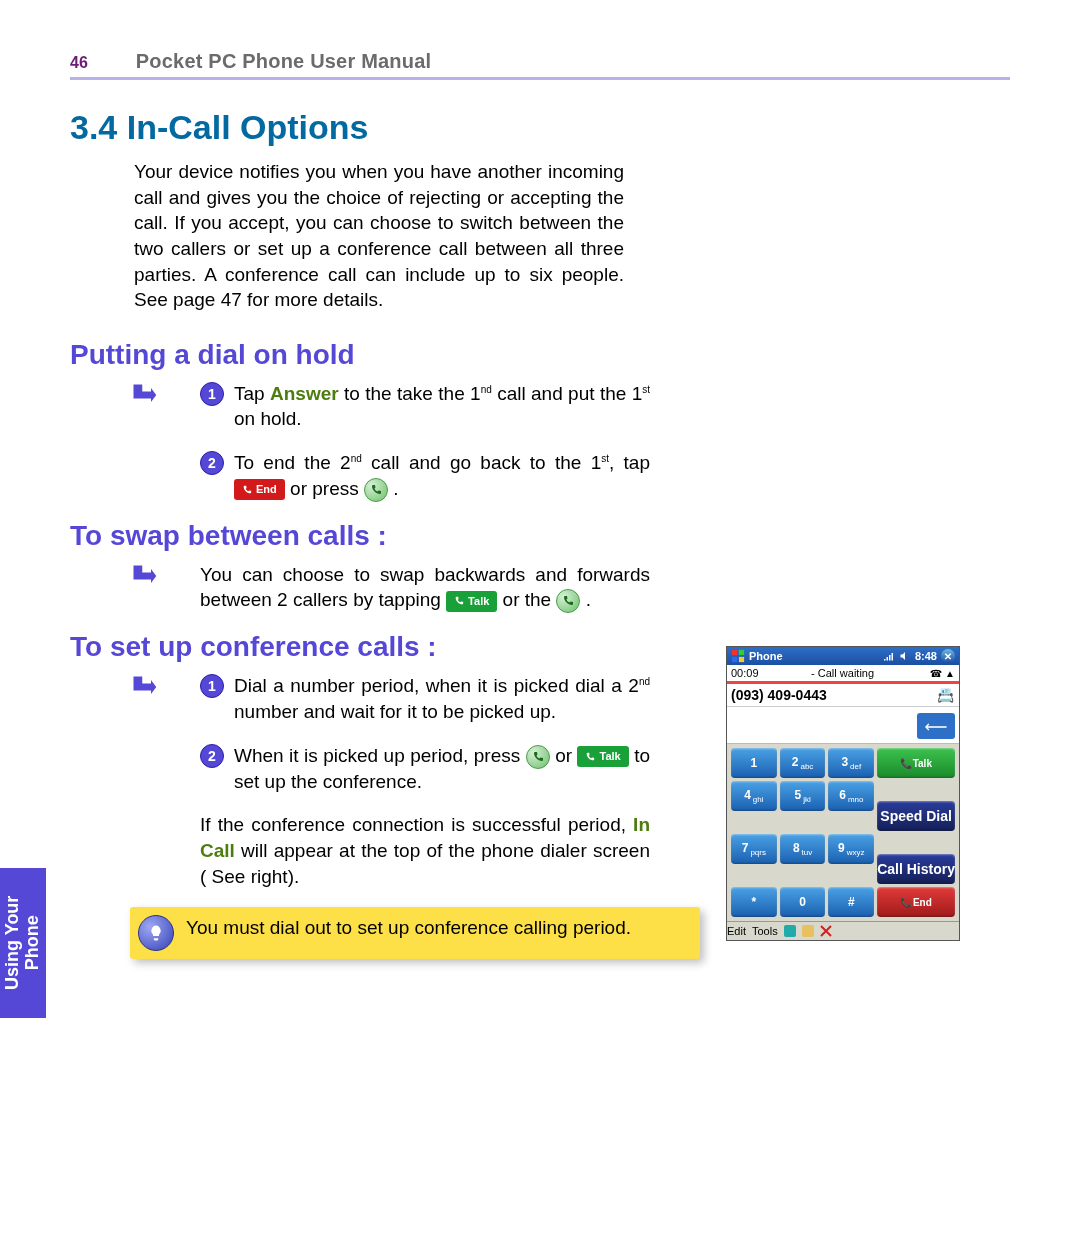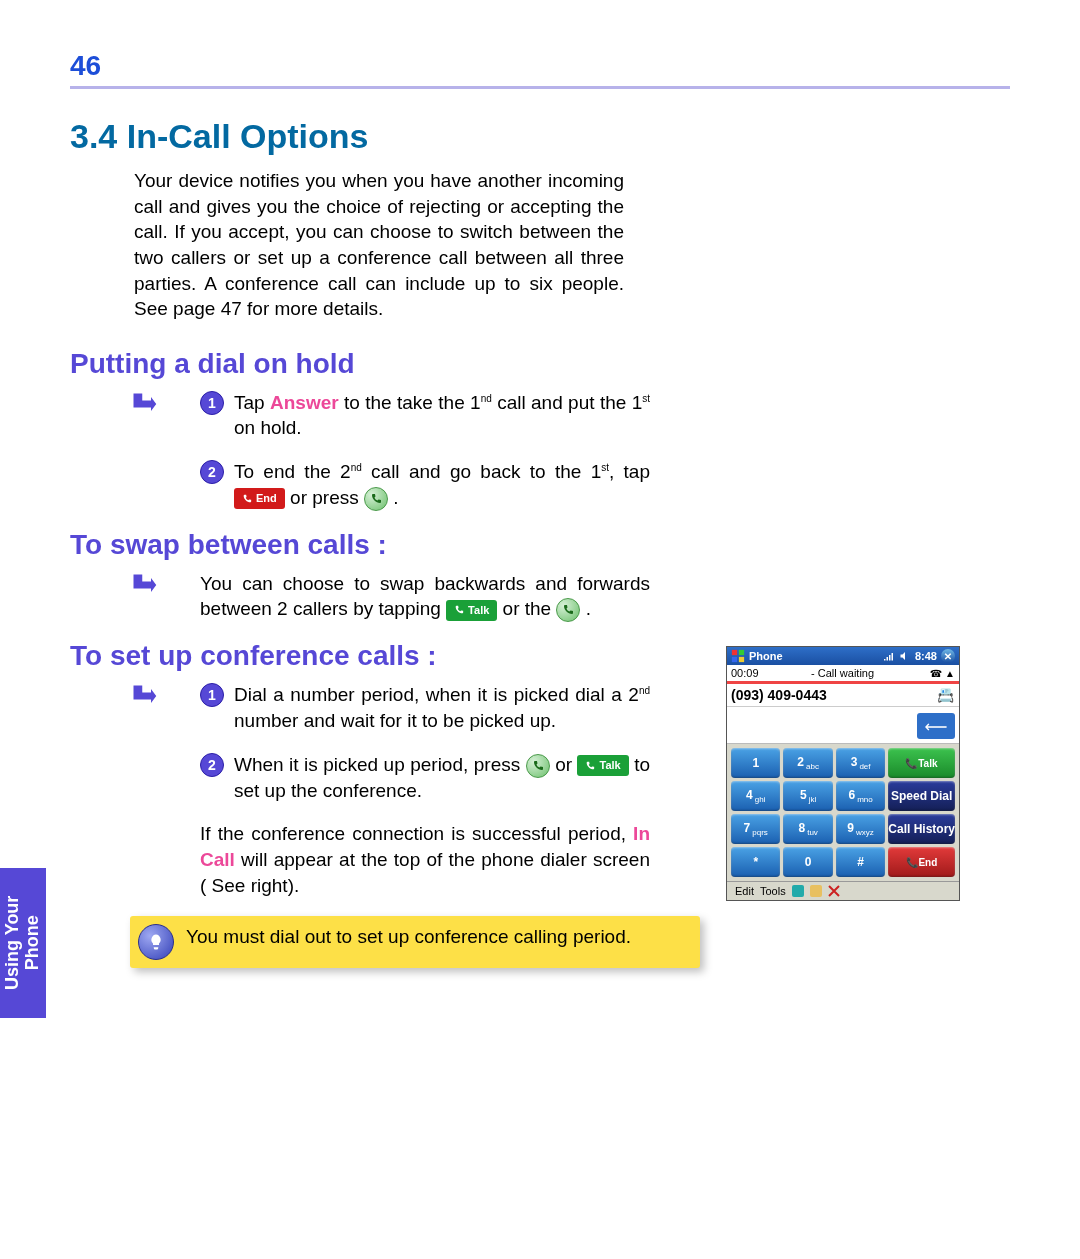--- a/index.html
+++ b/index.html
@@ -18,23 +18,23 @@
     box-sizing: border-box;
   }
   .header-line {
     display: flex;
     align-items: baseline;
     padding-bottom: 4px;
     border-bottom: 3px solid #b7b2ea;
     margin-bottom: 28px;
   }
   .page-number {
-    color: #1d4ed8;
-    font-weight: bold;
-    font-size: 28px;
+    color: #701a75;
+    font-weight: bold;
+    font-size: 16px;
     margin-right: 48px;
   }
   .running-title {
     color: #6b6b6b;
     font-weight: bold;
     font-size: 20px;
     letter-spacing: 0.2px;
   }
   h1.section-title {
     color: #0369a1;
@@ -120,21 +120,21 @@
     height: 22px;
     border-radius: 50%;
     background: radial-gradient(circle at 30% 30%, #d6f0d6, #6cc06c);
     border: 1px solid #4a9a4a;
     align-items: center;
     justify-content: center;
     vertical-align: middle;
   }
   .phone-icon-circle svg { width: 12px; height: 12px; }
   .accent-link {
-    color: #ec4899;
+    color: #4d7c0f;
     font-weight: bold;
   }
   .sup { font-size: 10px; vertical-align: super; }
   .side-tab {
     position: absolute;
     left: 0;
     top: 868px;
     width: 46px;
     height: 150px;
     background: #5648d6;
@@ -198,41 +198,42 @@
   .ss-close { width:14px;height:14px;border-radius:50%;background:linear-gradient(#6fb8e6,#1a4fa2);display:flex;align-items:center;justify-content:center;color:#fff;font-size:10px;font-weight:bold;}
   .ss-status { background:#fff;padding:2px 4px;display:flex;justify-content:space-between;align-items:center;border-bottom:3px solid #ef4444;}
   .ss-status-right span{font-size:10px;margin-left:3px;}
   .ss-number-row { background:#fff;padding:3px 4px;font-weight:bold;font-size:14px;border-bottom:1px solid #ccc;display:flex;justify-content:space-between;align-items:center;text-align:right;}
   .ss-display { background:#fff;height:36px;border-bottom:1px solid #bbb;position:relative;}
   .ss-back { position:absolute;right:4px;top:6px;width:38px;height:26px;background:#2e6fc8;border-radius:3px;display:flex;align-items:center;justify-content:center;color:#fff;font-size:16px;}
   .ss-keypad { display:grid;grid-template-columns:repeat(4,1fr);gap:3px;padding:4px;}
   .ss-key { height:30px;border-radius:4px;display:flex;align-items:center;justify-content:center;color:#fff;font-size:12px;font-weight:bold;box-shadow:inset 0 1px 2px rgba(255,255,255,0.4),inset 0 -1px 2px rgba(0,0,0,0.3);}
   .ss-key.blue{background:linear-gradient(#4aa2e5,#1a5fb0);}
   .ss-key.green{background:linear-gradient(#3cc24e,#1a8a2a);font-size:10px;}
-  .ss-key.navy{background:linear-gradient(#2a3c9c,#141f56);font-size:12px;white-space:nowrap;}
+  .ss-key.navy{background:linear-gradient(#2a3c9c,#141f56);font-size:14px;white-space:nowrap;margin-top:20px;}
   .ss-key.red{background:linear-gradient(#e23a3a,#a01a1a);font-size:10px;}
   .ss-key sub{font-size:8px;font-weight:normal;margin-left:2px;}
-  .ss-menu { display:flex;align-items:center;gap:6px;padding:3px 8px;font-size:11px;background:#d8d8cc;border-top:1px solid #999;}
+  .ss-menu { display:flex;align-items:center;gap:6px;padding:3px 0;font-size:11px;background:#d8d8cc;border-top:1px solid #999;}
   .sq{width:12px;height:12px;display:inline-block;}
   .win-flag{width:14px;height:14px;display:inline-block;}
 </style>
 </head>
 <body>
 
 <div class="page">
 
   <div class="side-tab">
     <div class="side-tab-inner">
       <div>Using Your</div>
       <div>Phone</div>
     </div>
   </div>
 
   <div class="header-line">
     <span class="page-number">46</span>
+    <span class="running-title">Pocket PC Phone User Manual</span>
   </div>
 
   <h1 class="section-title">3.4  In-Call Options</h1>
   <p class="body-text">Your device notifies you when you have another incoming call and gives you the choice of rejecting or accepting the call.  If you accept, you can choose to switch between the two callers or set up a conference call between all three parties. A conference call can include up to six people. See page 47 for more details.</p>
 
   <h2 class="sub-title">Putting a dial on hold</h2>
 
   <div class="step-row">
     <span class="pointer-icon">
       <svg viewBox="0 0 32 32" width="28" height="28">

